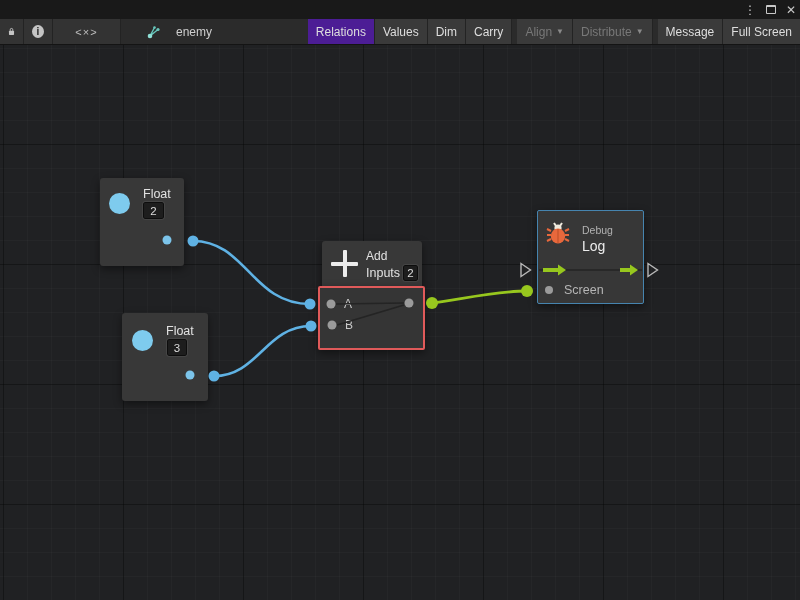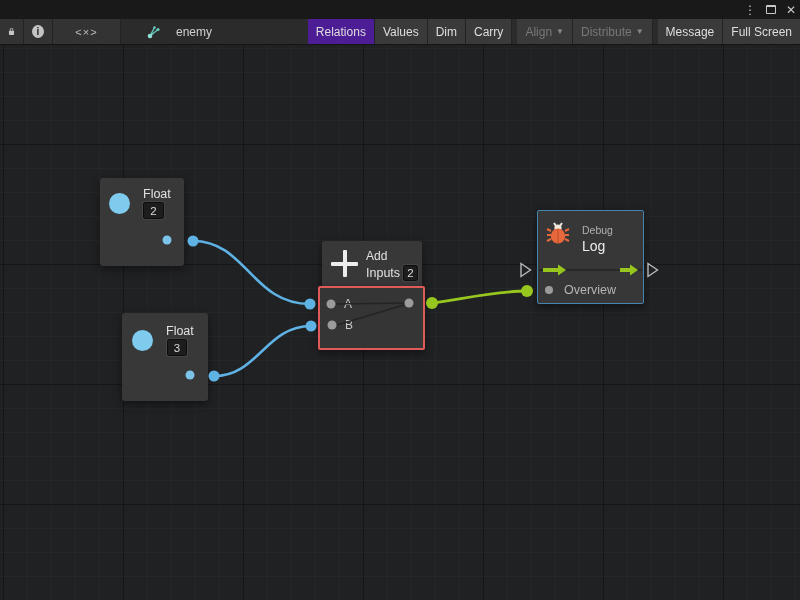--- a/index.html
+++ b/index.html
@@ -179,21 +179,21 @@
             <path d="M5 18 L1 20"></path>
           <path d="M19 10 L23 8"></path>
             <path d="M19 14 L23 14"></path>
             <path d="M19 18 L23 20"></path>
         </g>
         <ellipse cx="12" cy="15" rx="7.2" ry="7.6" fill="#e8683c"></ellipse>
         <path d="M12 8 V22" stroke="#c2532a" stroke-width="1.2"></path>
       </svg>
       <div class="cat">Debug</div>
       <div class="ttl">Log</div>
-      <div class="msg">Overview</div>
+      <div class="msg">Screen</div>
     </div>
 
     <svg class="overlay">
 
       <path d="M336,259 L404,258" stroke="#242424" stroke-width="1.4" fill="none"></path>
       <path d="M337,280 L404,260" stroke="#242424" stroke-width="1.4" fill="none"></path>
       <path d="M539,225 L642,225" stroke="#242424" stroke-width="1.4" fill="none"></path>
 
       <path d="M193,196 C246,196 252,259 310,259" stroke="#5fb2e4" stroke-width="2.6" fill="none"></path>
       <path d="M214,331 C258,331 266,281 311,281" stroke="#5fb2e4" stroke-width="2.6" fill="none"></path>

